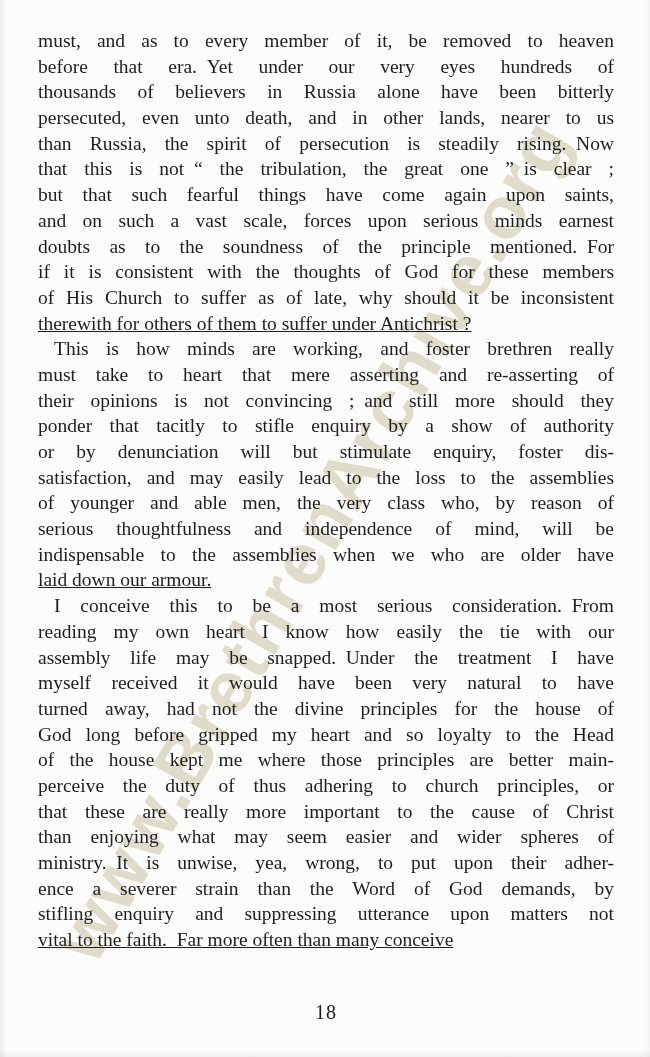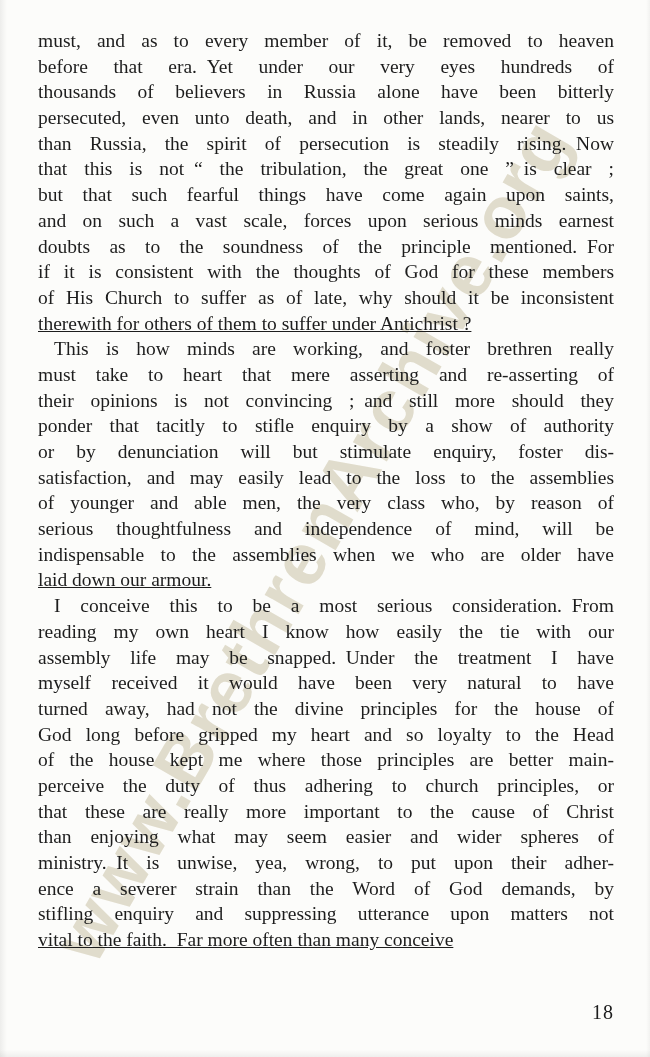--- a/index.html
+++ b/index.html
@@ -76,21 +76,21 @@
   }
   .line.last {
     text-align-last: left;
     text-decoration: underline;
   }
   .page-number {
     position: absolute;
     top: 1001px;
     left: 38px;
     width: 576px;
-    text-align: right;
+    text-align: center;
     color: var(--ink);
     font-size: 20px;
     letter-spacing: 1px;
   }
 </style>
 </head>
 <body>
 
 <div class="page">
   <div class="watermark">www.BrethrenArchive.org</div>

